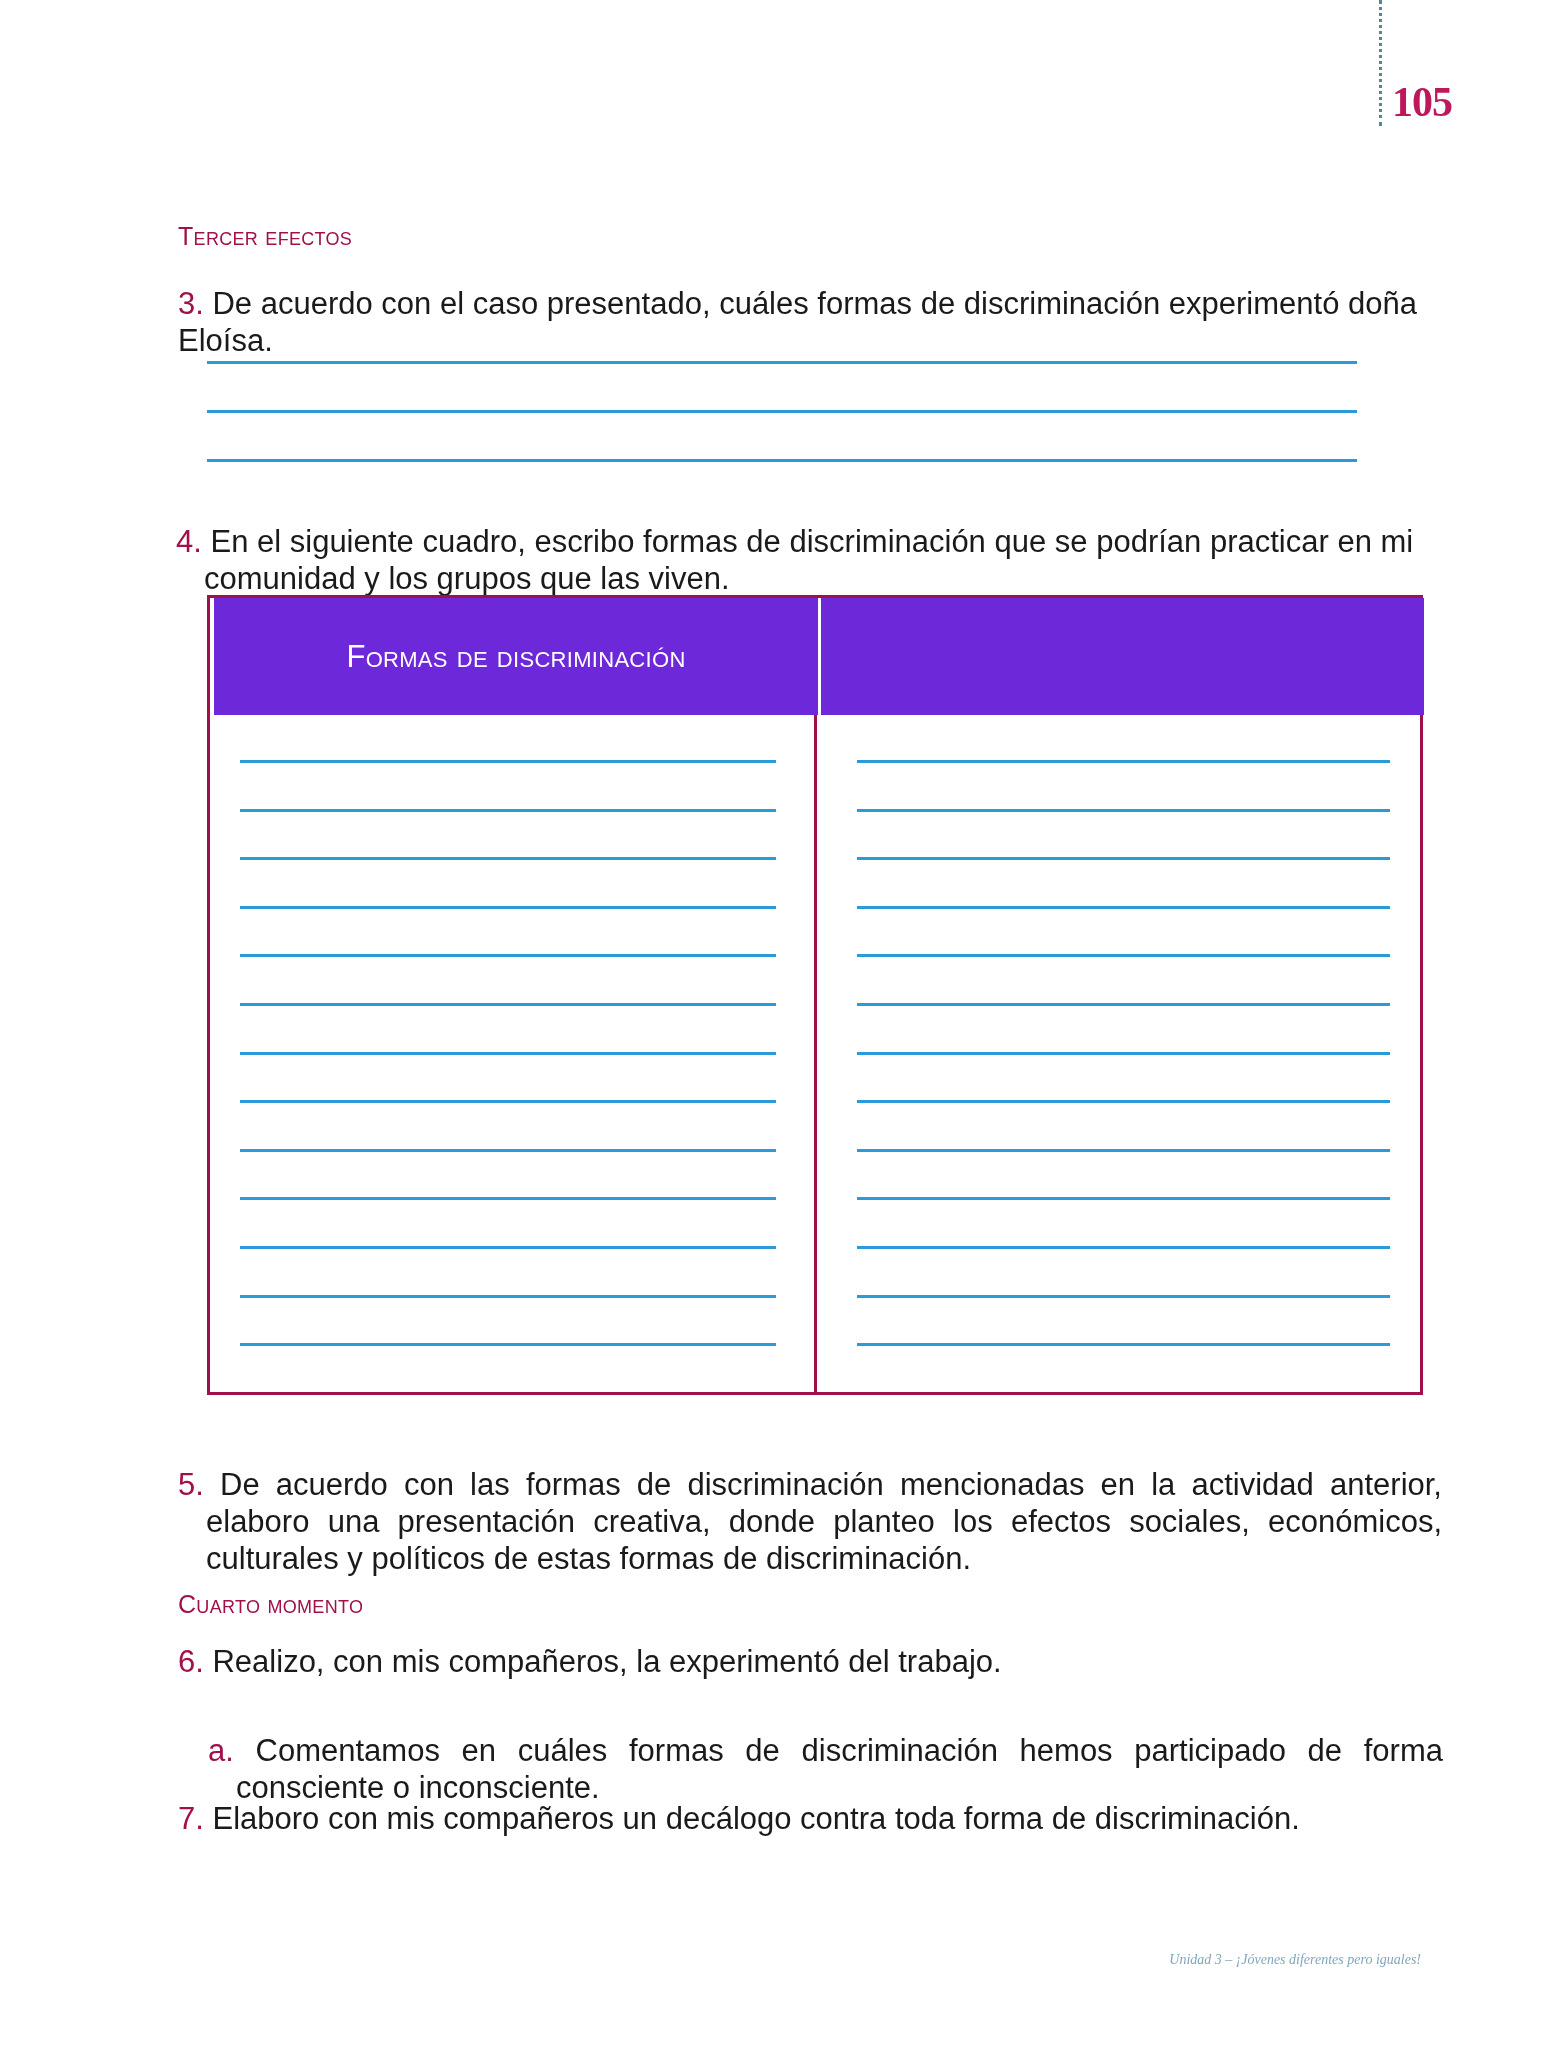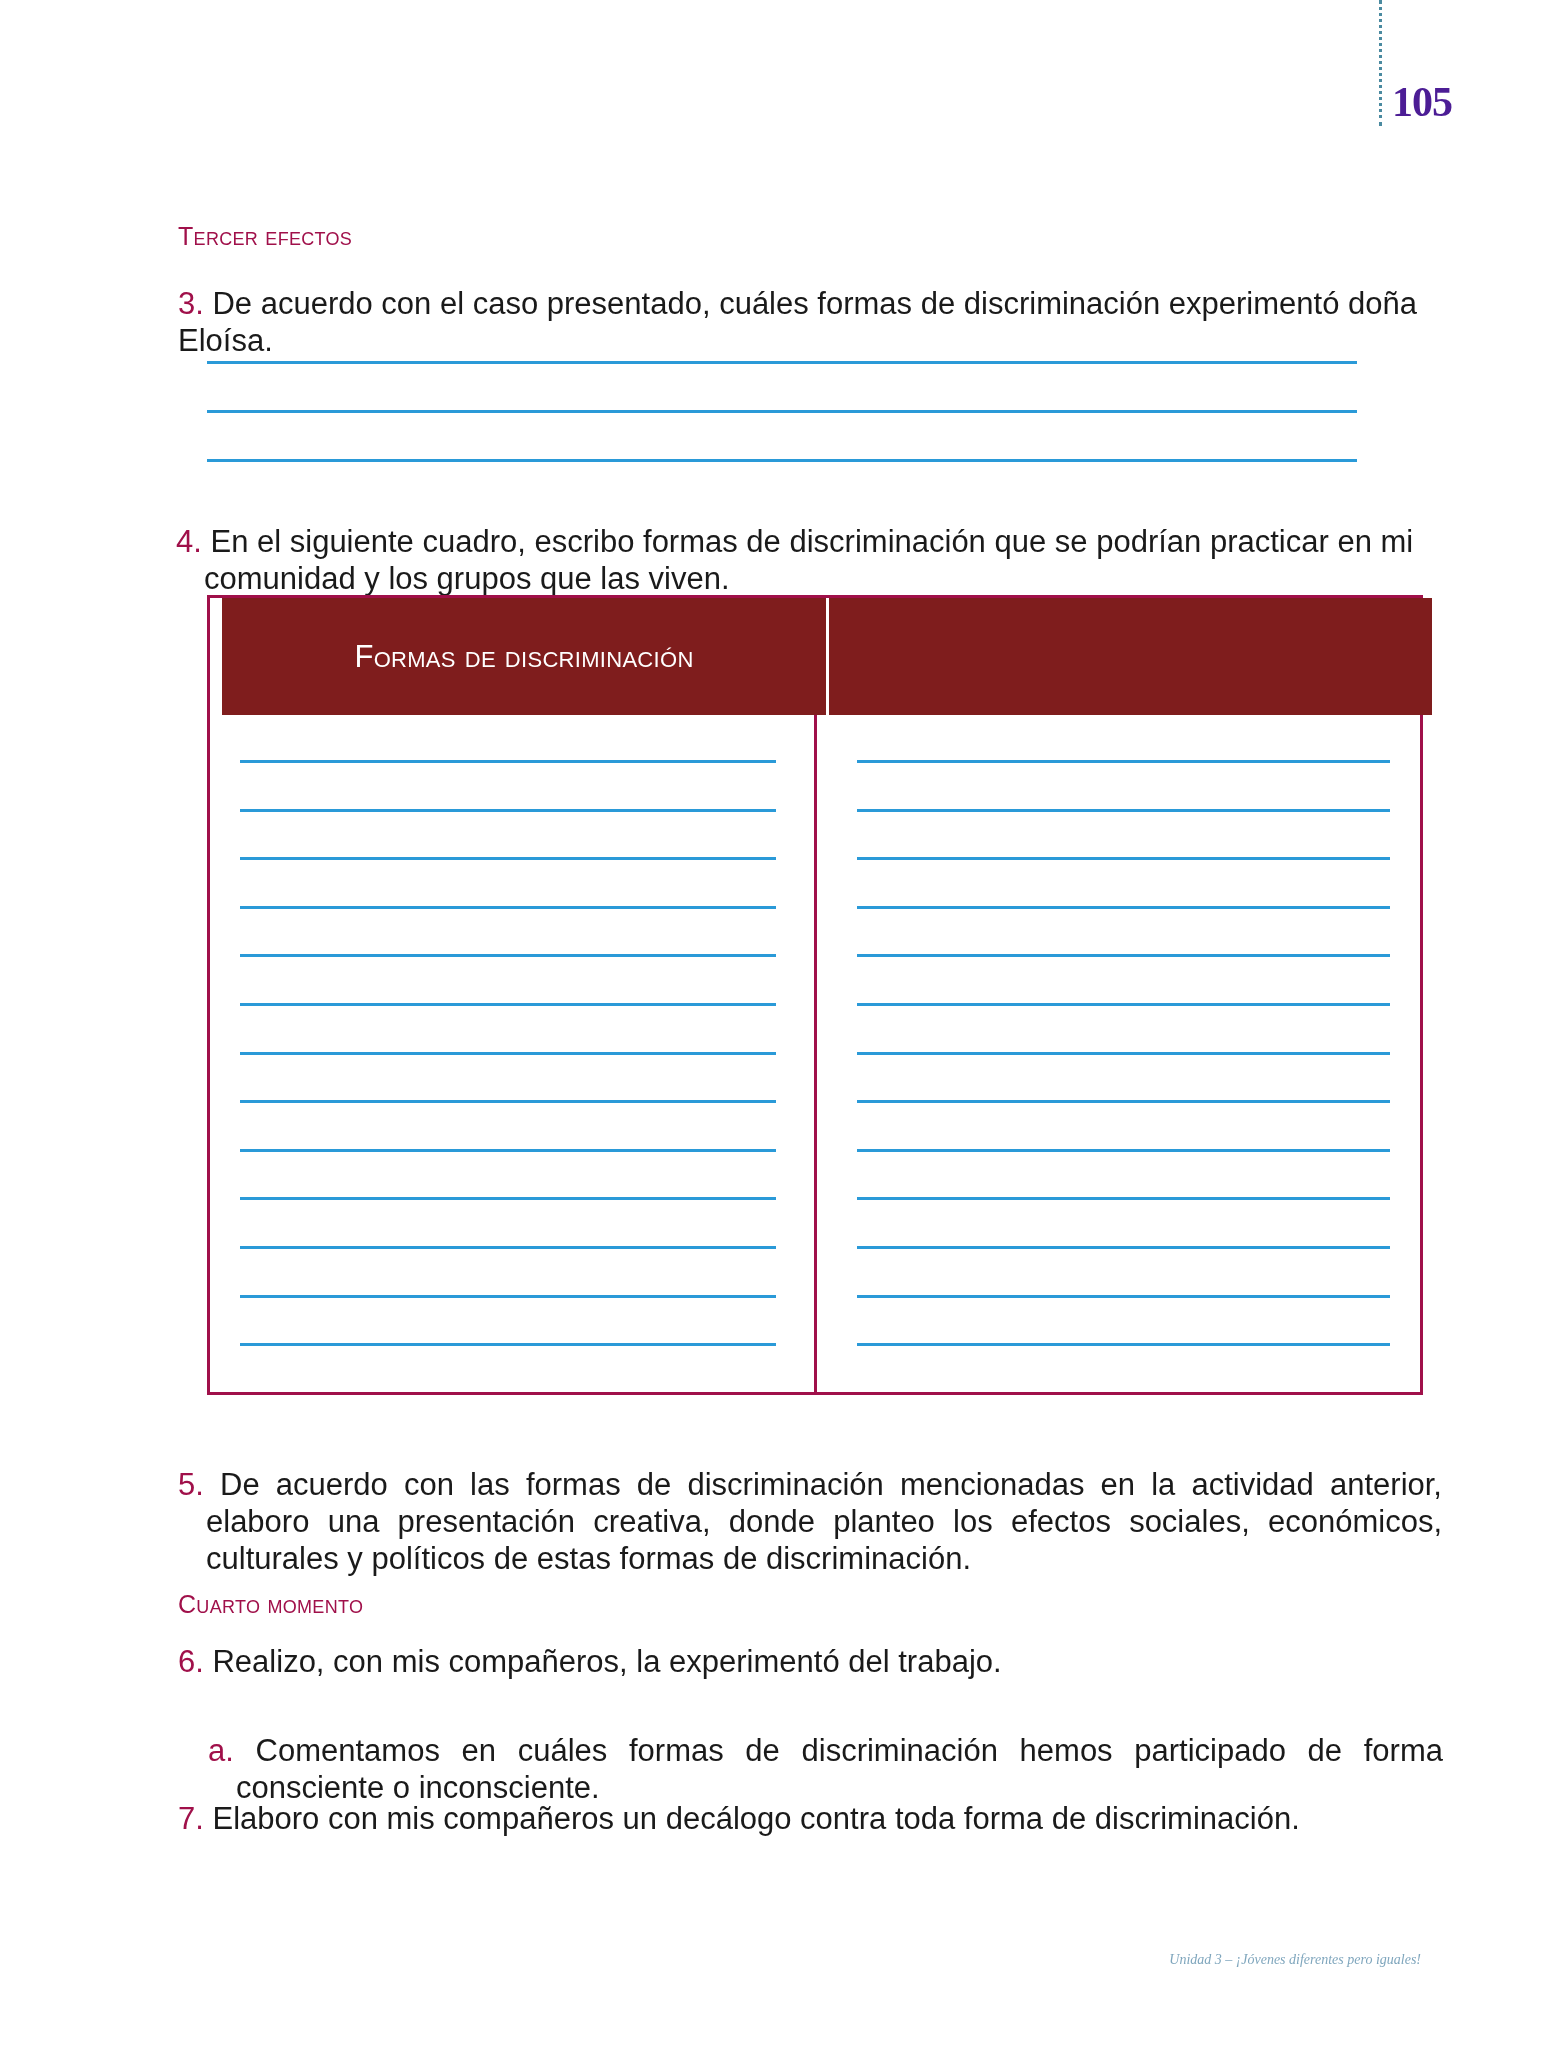--- a/index.html
+++ b/index.html
@@ -1,30 +1,30 @@
 <!DOCTYPE html>
 <html><head>
 <meta charset="utf-8">
 <style>
   html, body { margin:0; padding:0; background:#ffffff; }
   body { width:1564px; height:2048px; position:relative; overflow:hidden;
          font-family:"Liberation Sans", sans-serif; color:#1a1a1a; }
   .dotline { position:absolute; left:1379px; top:0; width:0; height:126px;
              border-left:3px dotted #4a8aa0; }
   .pagenum { position:absolute; left:1392px; top:78px; font-family:"Liberation Serif", serif;
-             font-weight:bold; font-size:42px; color:#4c1d95; letter-spacing:-1px; }
+             font-weight:bold; font-size:42px; color:#be185d; letter-spacing:-1px; }
   .section { position:absolute; left:178px; font-size:25px; color:#a0104a; font-variant:small-caps; letter-spacing:0.3px; }
   .q { position:absolute; font-size:31px; line-height:37px; color:#1a1a1a; }
   .num { color:#a0104a; }
   .hang { padding-left:28px; text-indent:-28px;margin-top:28px; }
   .just { text-align:justify; text-align-last:left; }
   .bline { position:absolute; height:3px; background:#2a9ad8; }
   .table { position:absolute; left:207px; top:595px; width:1216px; height:800px;
            border:3px solid #a0104a; box-sizing:border-box; }
-  .thead { position:absolute; left:12px; top:0; width:100%; height:117px; background:#7f1d1d; }
+  .thead { position:absolute; left:4px; top:0; width:100%; height:117px; background:#6d28d9; }
   .th { position:absolute; top:0; height:117px; display:flex; align-items:center; justify-content:center;
         color:#ffffff; font-size:31px; font-variant:small-caps; letter-spacing:0.3px; }
   .vdiv-head { position:absolute; left:604px; top:0; width:3px; height:117px; background:#ffffff; }
   .vdiv { position:absolute; left:604px; top:117px; width:3px; bottom:0; background:#a0104a; }
   .footer { position:absolute; right:143px; top:1952px; font-family:"Liberation Serif", serif;
             font-style:italic; font-size:14px; color:#7fa6bd; }
 </style>
 </head>
 <body>
 

